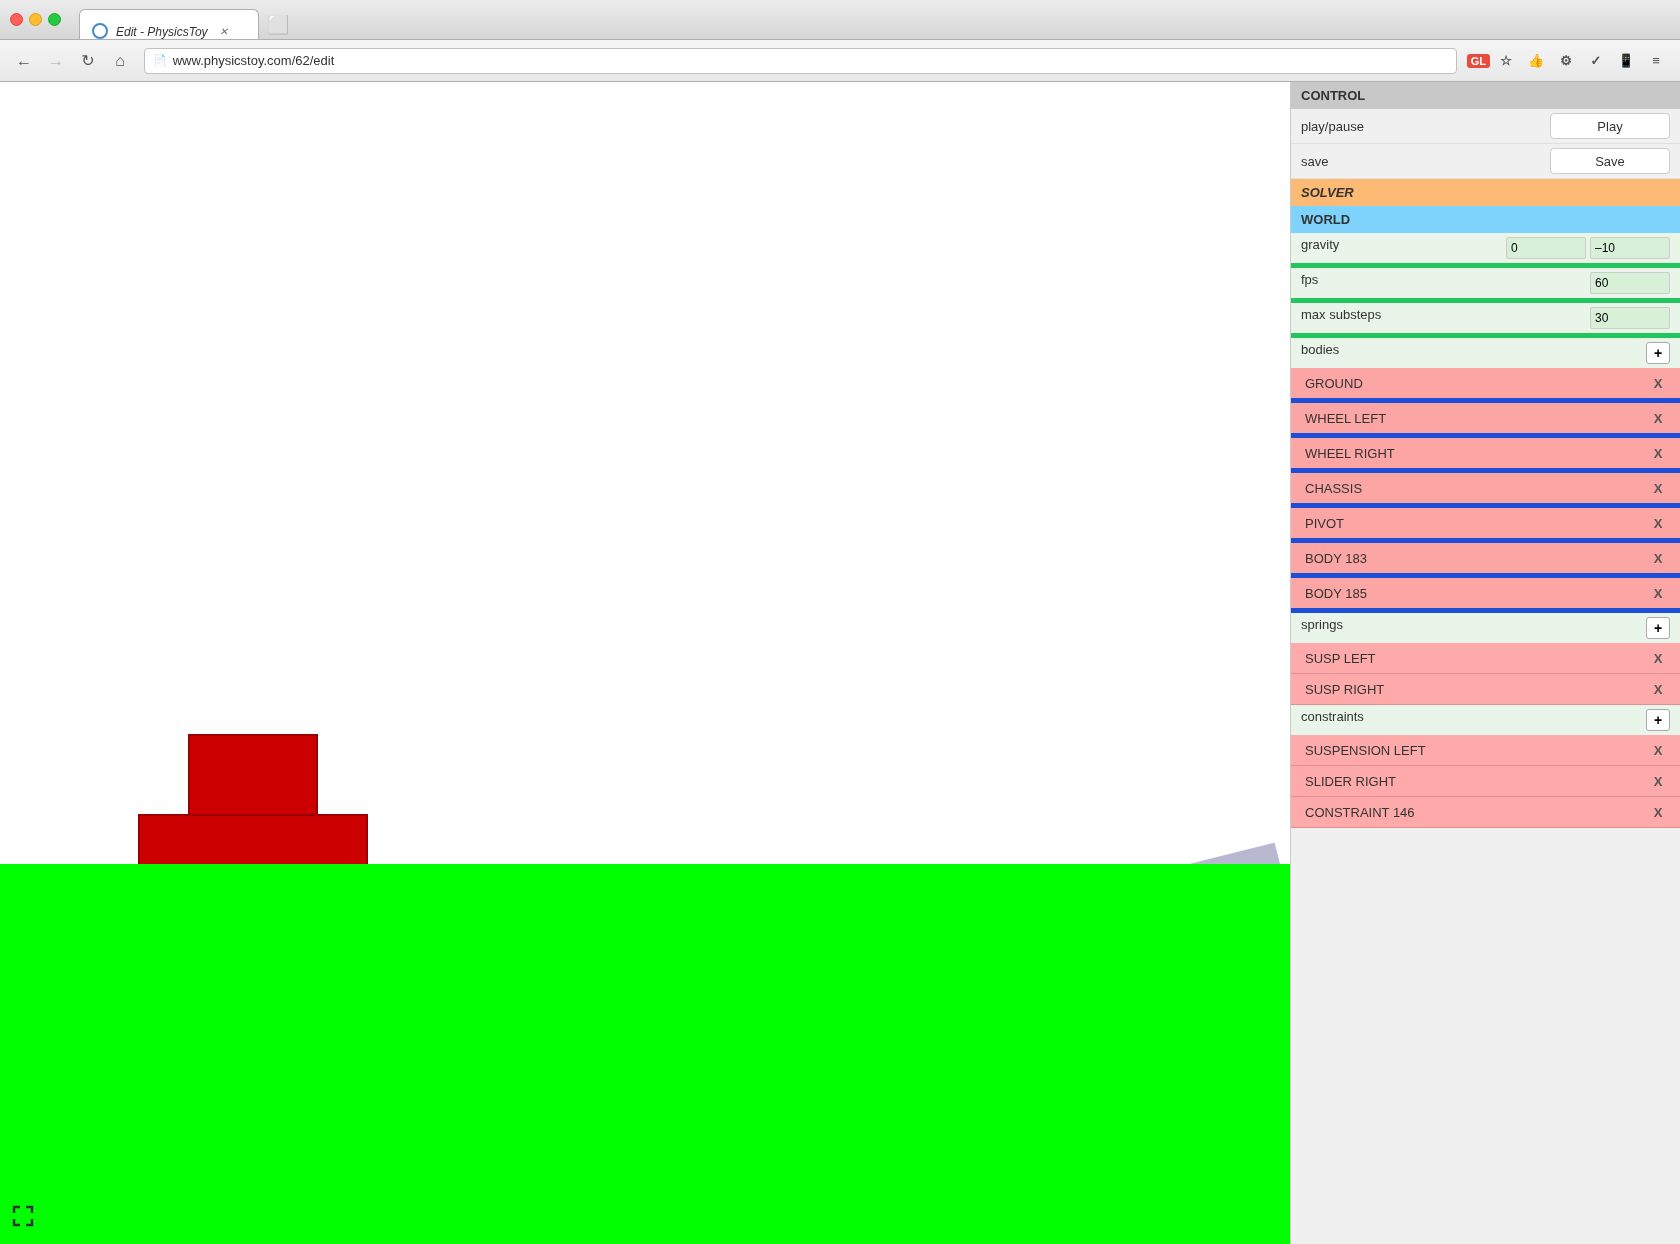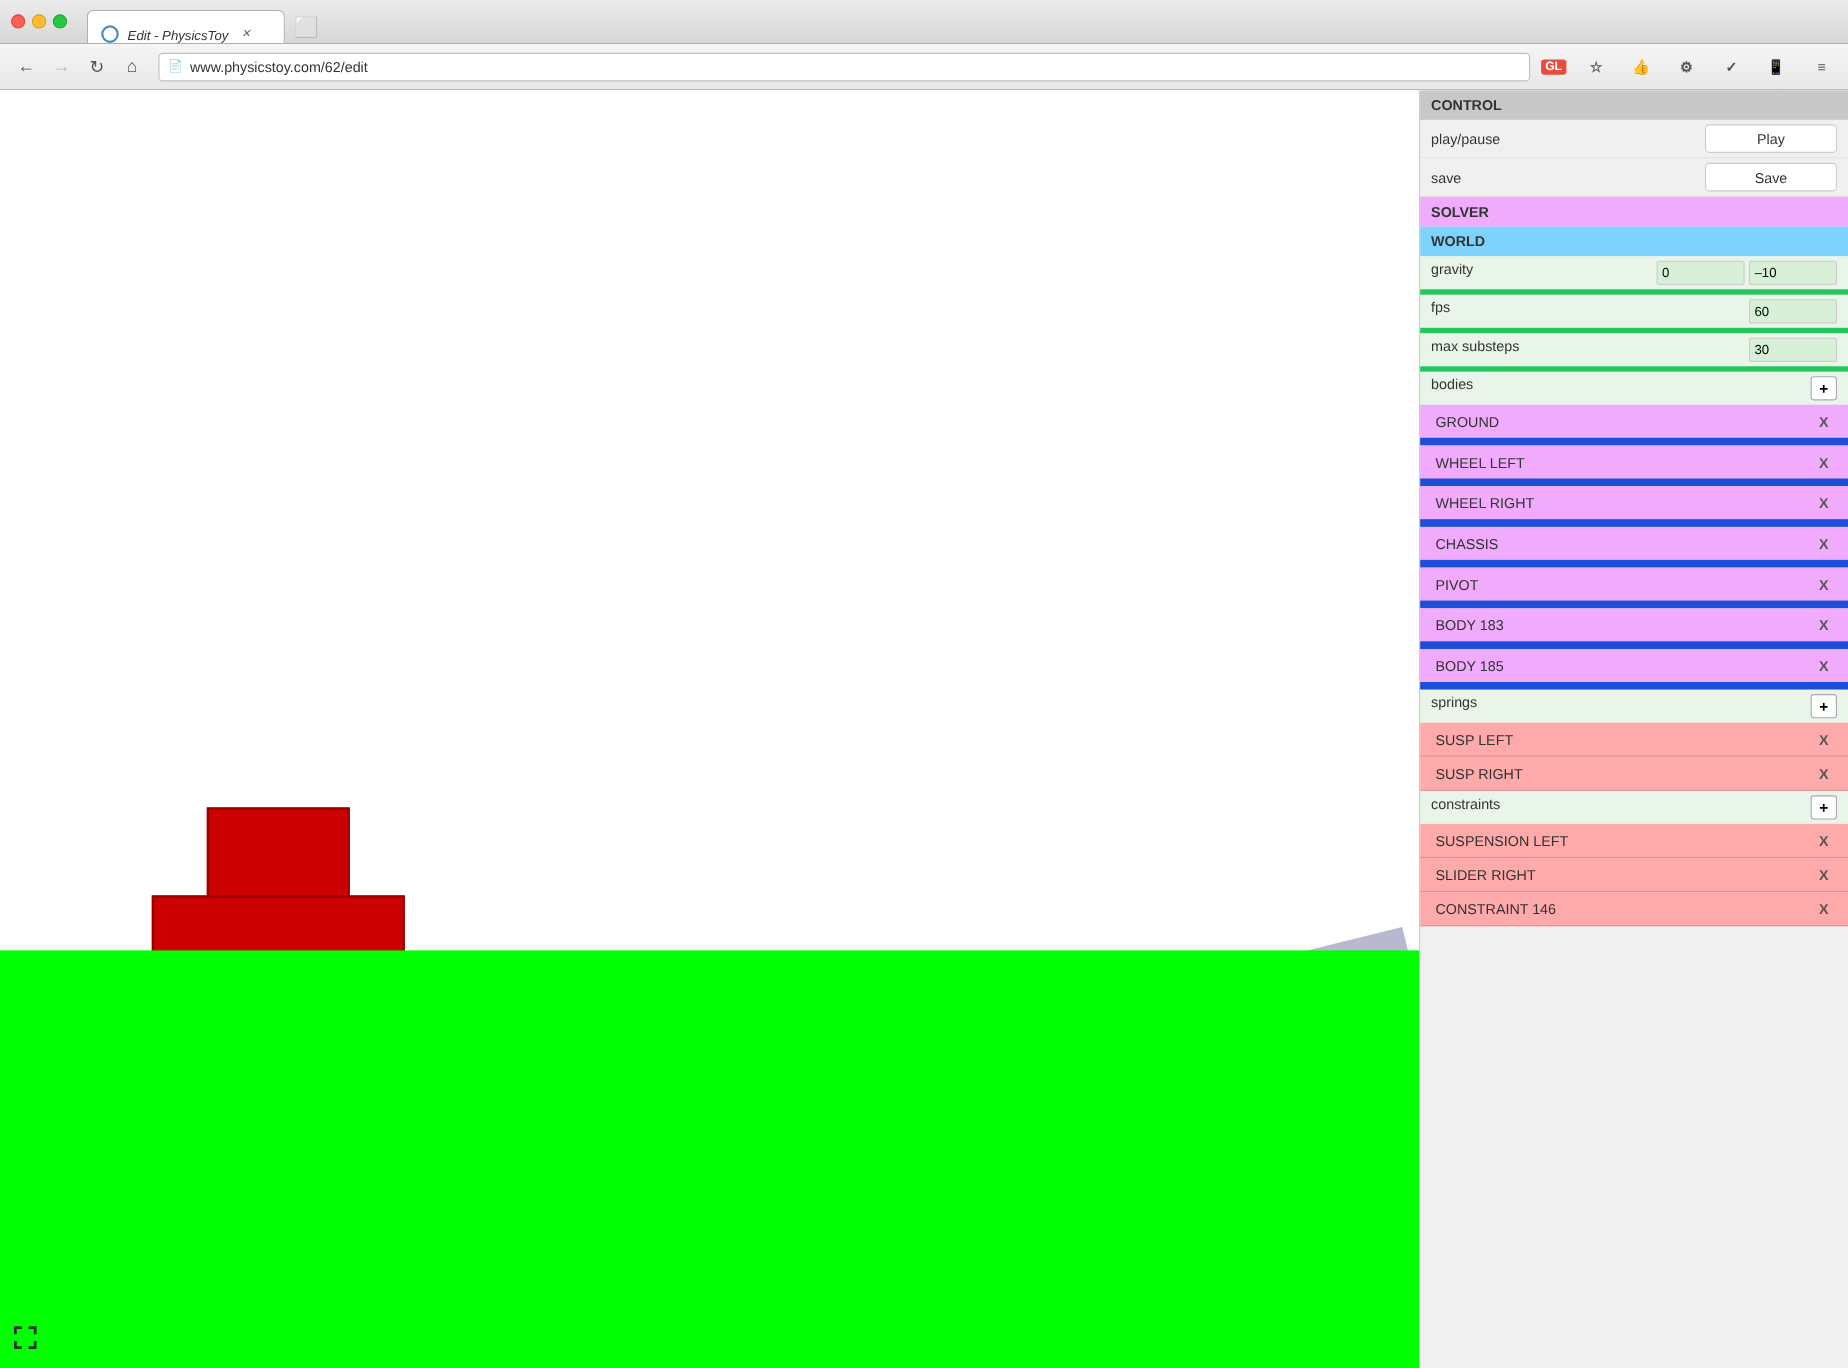--- a/index.html
+++ b/index.html
@@ -22,21 +22,21 @@
     .tab-new { width: 28px; height: 28px; display: flex; align-items: center; justify-content: center; border-radius: 50%; margin-left: 6px; }
 
     
     .toolbar { height: 42px; background: linear-gradient(to bottom, #f5f5f5, #e8e8e8); border-bottom: 1px solid #b0b0b0; display: flex; align-items: center; padding: 0 10px; gap: 4px; flex-shrink: 0; }
     .nav-btn { width: 28px; height: 28px; border-radius: 50%; border: none; background: none; cursor: pointer; display: flex; align-items: center; justify-content: center; color: #555; font-size: 16px; }
     .nav-btn:disabled { color: #bbb; cursor: default; }
 
     .address-bar { flex: 1; height: 26px; border: 1px solid #c0c0c0; border-radius: 4px; background: white; display: flex; align-items: center; padding: 0 8px; margin: 0 6px; gap: 6px; color: #333; font-size: 13px; }
     .address-icon { color: #888; font-size: 11px; }
 
-    .toolbar-right { display: flex; align-items: center; gap: 13px; }
+    .toolbar-right { display: flex; align-items: center; gap: 2px; }
     .toolbar-btn { width: 28px; height: 28px; border: none; background: none; cursor: pointer; border-radius: 4px; display: flex; align-items: center; justify-content: center; font-size: 13px; font-weight: bold; color: #555; }
     .gl-badge { background: #e74c3c; color: white; font-size: 11px; font-weight: bold; padding: 1px 4px; border-radius: 3px; }
 
     
     .content { display: flex; flex: 1; overflow: hidden; }
 
     
     .canvas-area { flex: 1; background: white; position: relative; overflow: hidden; }
 
     
@@ -55,36 +55,36 @@
     .wheel-right { position: absolute; left: 180px; top: 125px; width: 130px; height: 130px; background: #111; border-radius: 50%; border: 4px solid #333; }
 
     
     .fullscreen-icon { position: absolute; bottom: 12px; left: 12px; color: #333; font-size: 18px; cursor: pointer; }
 
     
     .panel { width: 390px; flex-shrink: 0; background: #f0f0f0; border-left: 1px solid #ccc; overflow-y: auto; font-size: 13px; }
 
     .section-header { padding: 6px 10px; font-weight: bold; font-size: 13px; color: #333; }
     .control-header { background: #c8c8c8; }
-    .solver-header { background: #f0abfc; }
+    .solver-header { background: #fdba74; font-style: italic; }
     .renderer-header { background: #ffaaff; }
     .world-header { background: #7dd3fc; }
 
     .control-row { display: flex; align-items: center; padding: 4px 10px; background: #f0f0f0; border-bottom: 1px solid #e0e0e0; }
     .control-label { flex: 1; color: #333; }
     .control-btn { width: 120px; height: 26px; background: white; border: 1px solid #ccc; border-radius: 4px; cursor: pointer; font-size: 13px; color: #333; }
     .world-row { display: flex; align-items: flex-start; padding: 4px 10px; background: #e8f5e8; border-bottom: 5px solid #22c55e; }
     .world-label { flex: 1; color: #333; }
     .world-input { width: 80px; height: 22px; border: 1px solid #ccc; border-radius: 2px; padding: 0 4px; background: #d8f0d8; font-size: 12px; }
 
     .bodies-header { display: flex; padding: 4px 10px; background: #e8f5e8; }
     .bodies-label { flex: 1; color: #333; font-size: 13px; }
     .add-btn { width: 24px; height: 22px; background: white; border: 1px solid #aaa; border-radius: 3px; cursor: pointer; font-size: 14px; font-weight: bold; display: flex; align-items: center; justify-content: center; }
 
-    .list-item { display: flex; align-items: center; padding: 4px 10px 4px 14px; background: #f0abfc; border-bottom: 7px solid #1d4ed8; }
+    .list-item { display: flex; align-items: center; padding: 4px 10px 4px 14px; background: #fca5a5; border-bottom: 5px solid #1d4ed8; }
     .list-item-label { flex: 1; color: #333; font-size: 13px; }
     .list-item-x { width: 24px; height: 22px; background: none; border: none; cursor: pointer; font-size: 13px; font-weight: bold; color: #555; display: flex; align-items: center; justify-content: center; }
 
     .springs-section .list-item { background: #ffaaaa; border-bottom: 1px solid #e09090; }
     .constraints-section .list-item { background: #ffaaaa; border-bottom: 1px solid #e09090; }
   </style>
 </head>
 <body>
 
 <div class="window">

